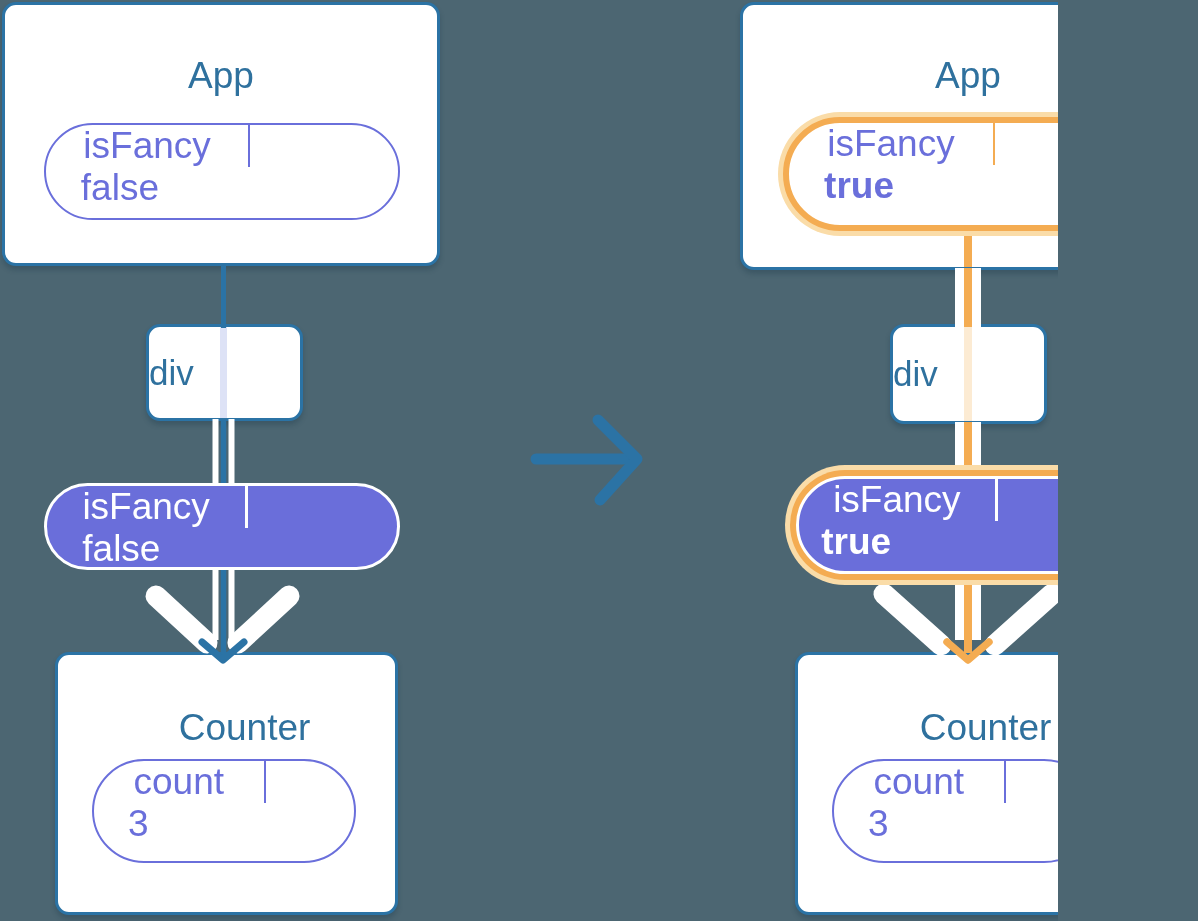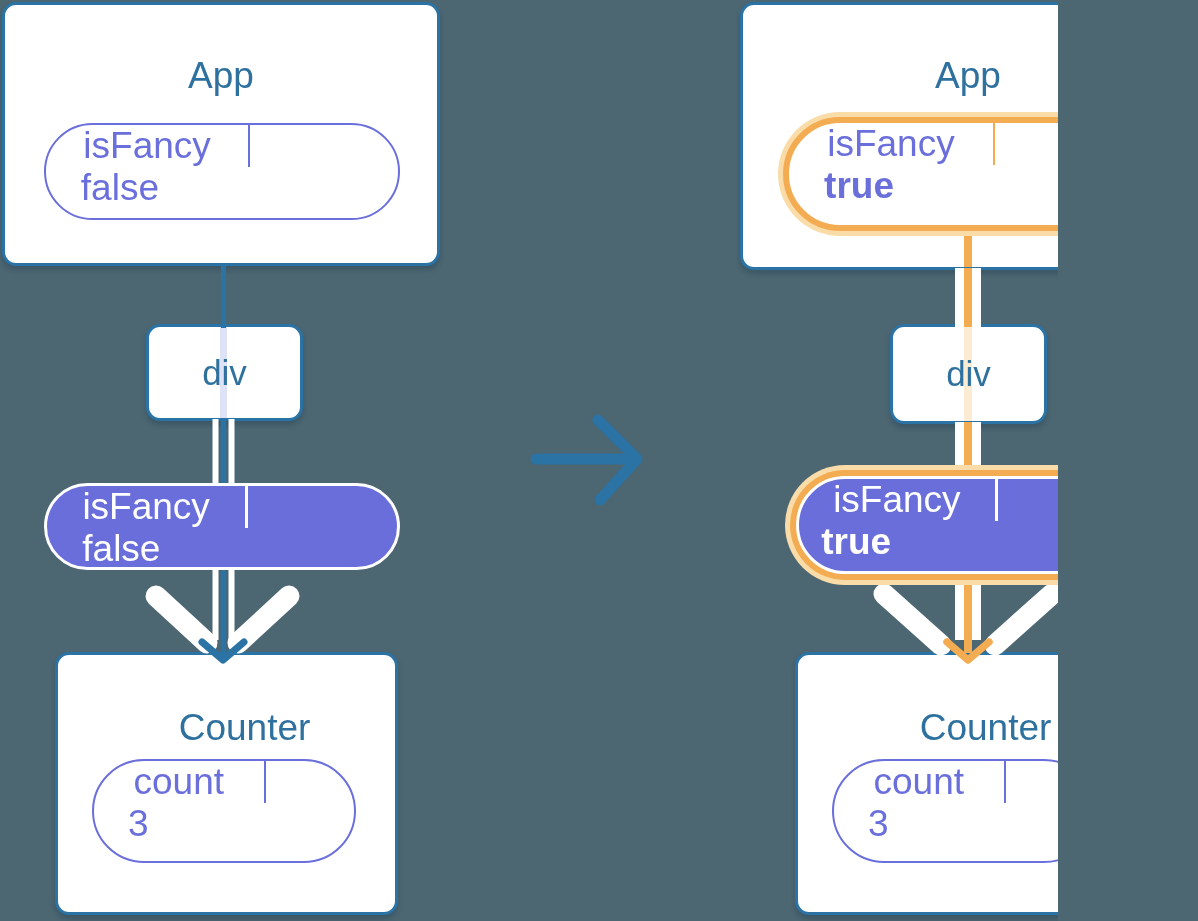--- a/index.html
+++ b/index.html
@@ -40,21 +40,21 @@
         box-shadow:0 0 0 6px var(--orange),0 0 0 11px var(--orange_light);}
   .pill.hl-filled .cell{color:#fff;}
   .pill.hl-filled .cell:first-child{border-right:3px solid #fff;}
 
   
   .l-app{left:2px;top:2px;width:438px;height:264px;}
   .l-app .card-title{top:50px;}
   .l-app-pill{left:39px;top:118px;width:356px;height:97px;}
   .l-app-pill .cell:first-child{width:58%;} .l-app-pill .cell:last-child{width:42%;}
 
-  .div-box{display:flex;align-items:center;justify-content:center;}
+  .div-box{display:flex;align-items:center;}
   .div-box .div-label{font-size:35px;font-weight:500;color:var(--title);position:relative;}
   .l-div{left:146px;top:324px;width:157px;height:97px;}
   .r-div{left:890px;top:324px;width:157px;height:100px;}
   .thread{position:absolute;top:0;bottom:0;}
   .l-div .thread{left:71px;width:7px;background:var(--lavender_faint);}
   .r-div .thread{left:71px;width:8px;background:var(--orange_faint);}
 
   .l-purple-pill{left:44px;top:483px;width:356px;height:87px;z-index:4;}
   .l-purple-pill .cell:first-child{width:57.5%;} .l-purple-pill .cell:last-child{width:42.5%;}
 

